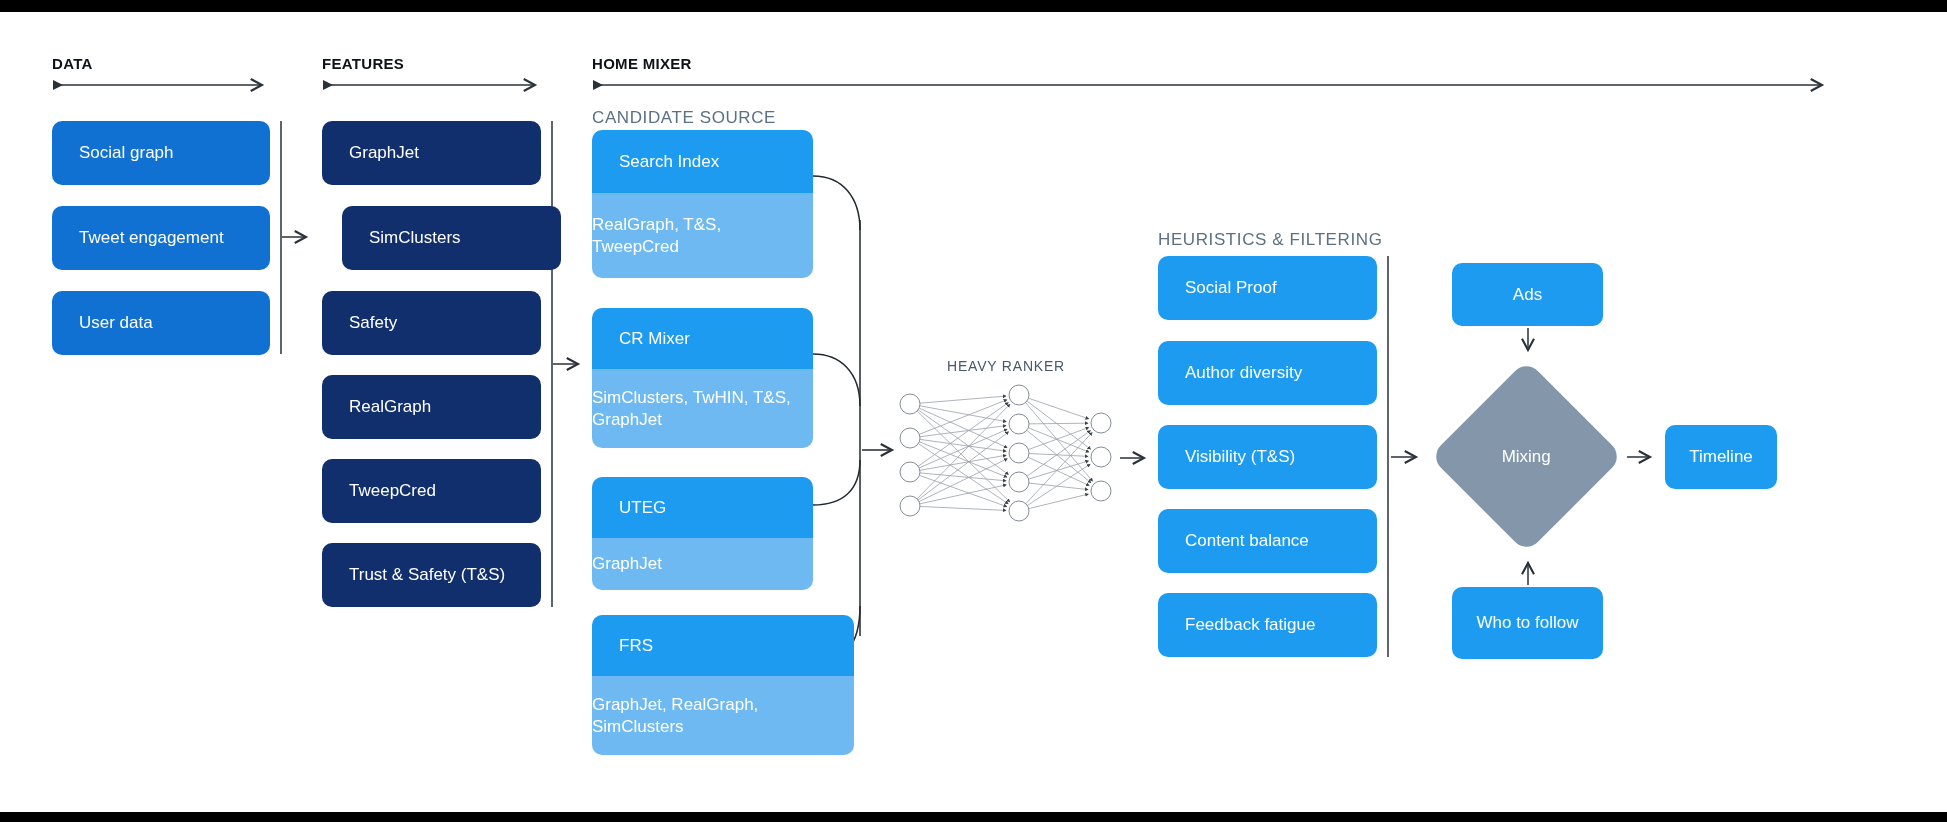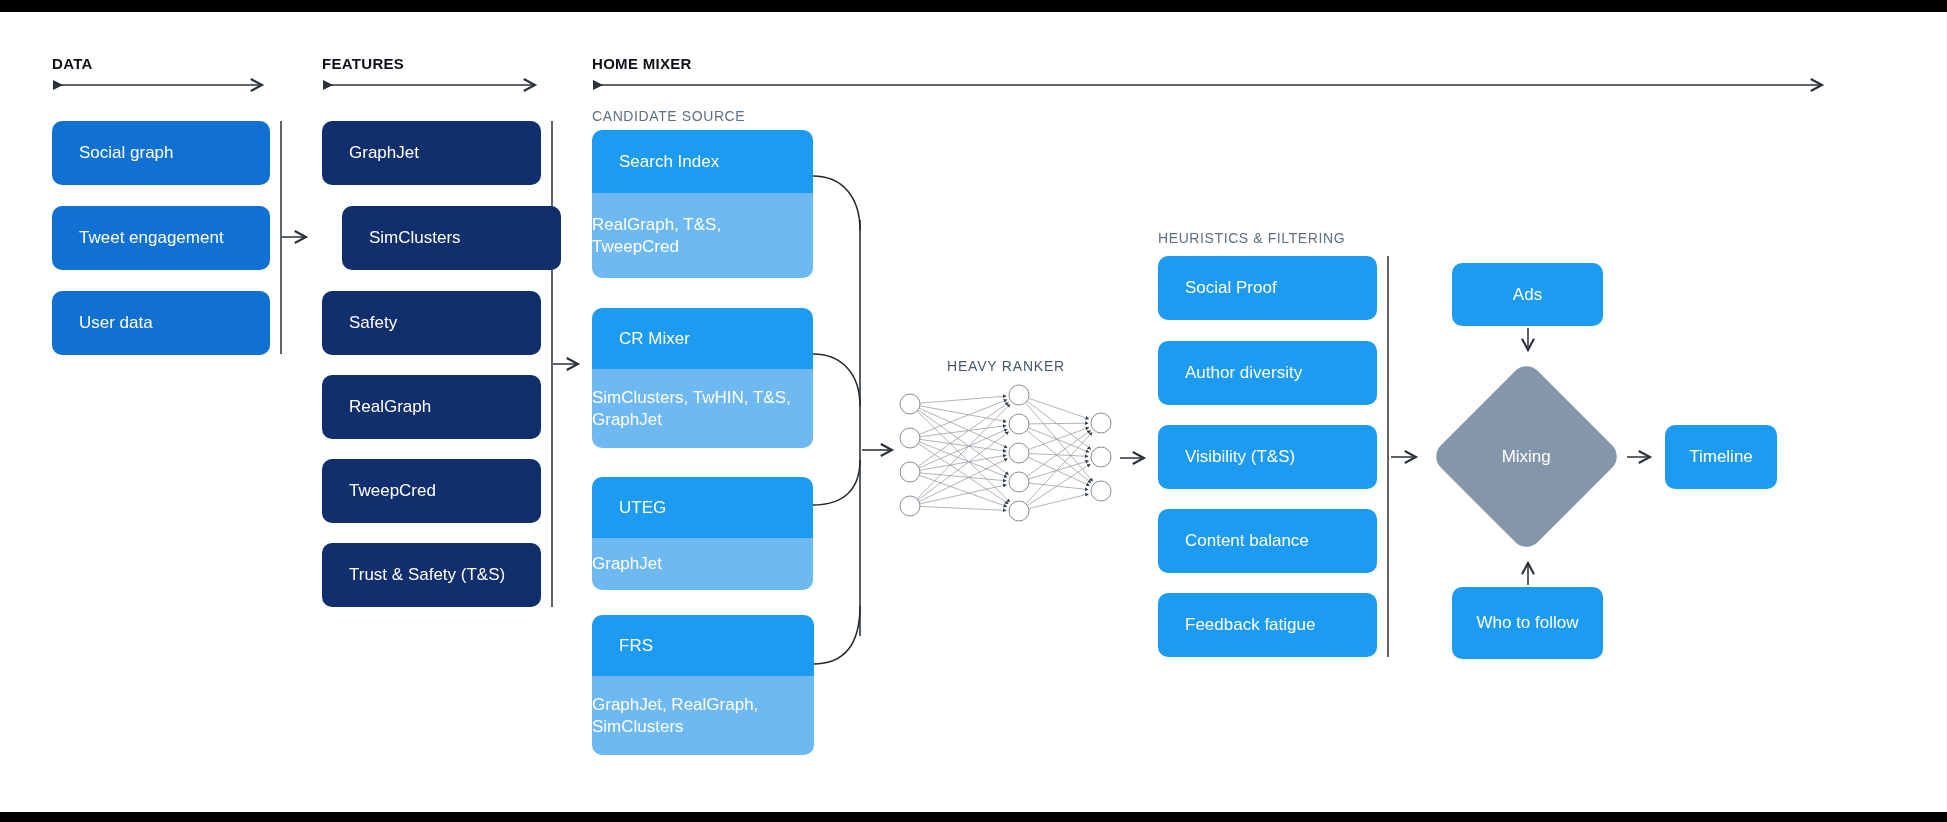--- a/index.html
+++ b/index.html
@@ -9,21 +9,21 @@
   }
   .bar{position:absolute;left:0;width:100%;background:var(--bar,#000);}
   .bar.top{top:0;height:12px;}
   .bar.bottom{bottom:0;height:10px;}
   .wires{position:absolute;left:0;top:0;}
   .sec-title{
     position:absolute;font-size:15px;font-weight:bold;color:var(--ink,#0d1318);
     letter-spacing:.3px;white-space:nowrap;
   }
   .sub-label{
-    position:absolute;font-size:14px;color:var(--muted,#5b7083);
+    position:absolute;font-size:17px;color:var(--muted,#5b7083);
     letter-spacing:.6px;white-space:nowrap;
   }
   .ranker-label{
     position:absolute;font-size:14px;color:var(--ranker,#46586a);
     letter-spacing:.8px;text-align:center;white-space:nowrap;
   }
   .box{
     position:absolute;border-radius:10px;color:#fff;font-size:17px;
     display:flex;align-items:center;box-sizing:border-box;
     padding-left:27px;padding-right:12px;line-height:22px;
@@ -178,21 +178,21 @@
     <div class="cand-sub">RealGraph, T&amp;S, TweepCred</div>
   </div>
   <div class="cand" style="left:592px;top:308px;width:221px;height:140px;">
     <div class="cand-head" style="height:61px;">CR Mixer</div>
     <div class="cand-sub">SimClusters, TwHIN, T&amp;S, GraphJet</div>
   </div>
   <div class="cand" style="left:592px;top:477px;width:221px;height:113px;">
     <div class="cand-head" style="height:61px;">UTEG</div>
     <div class="cand-sub">GraphJet</div>
   </div>
-  <div class="cand" style="left:592px;top:615px;width:222px;height:140px;">
+  <div class="cand" style="left:592px;top:615px;width:262px;height:140px;">
     <div class="cand-head" style="height:61px;">FRS</div>
     <div class="cand-sub">GraphJet, RealGraph, SimClusters</div>
   </div>
 
   <div class="box blue-box" style="left:1158px;top:256px;width:219px;height:64px;">Social Proof</div>
   <div class="box blue-box" style="left:1158px;top:341px;width:219px;height:64px;">Author diversity</div>
   <div class="box blue-box" style="left:1158px;top:425px;width:219px;height:64px;">Visibility (T&amp;S)</div>
   <div class="box blue-box" style="left:1158px;top:509px;width:219px;height:64px;">Content balance</div>
   <div class="box blue-box" style="left:1158px;top:593px;width:219px;height:64px;">Feedback fatigue</div>
 

